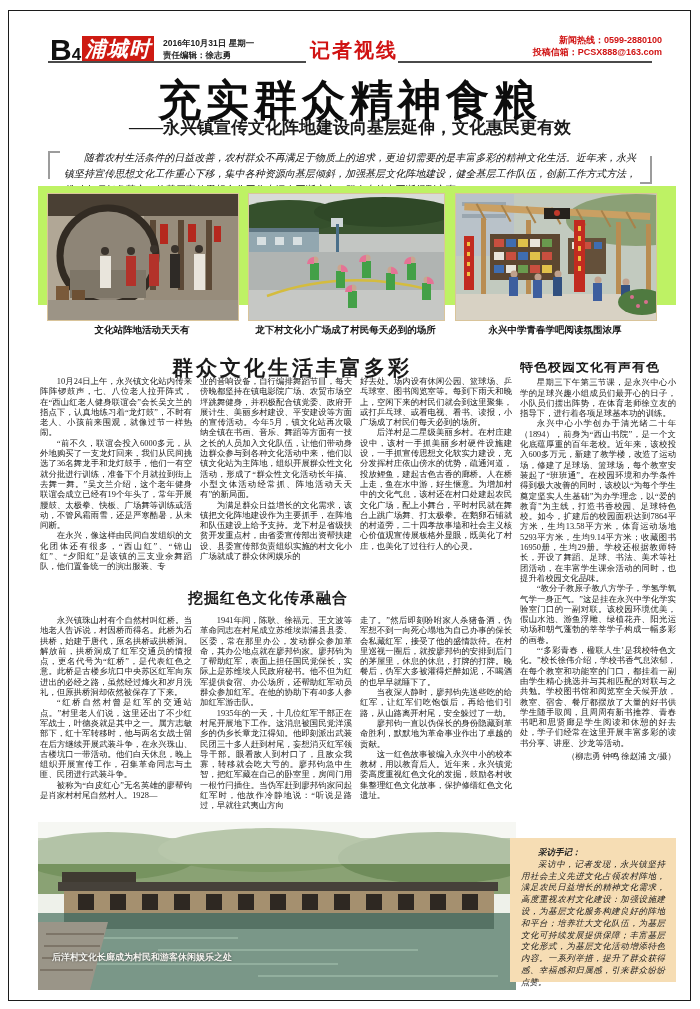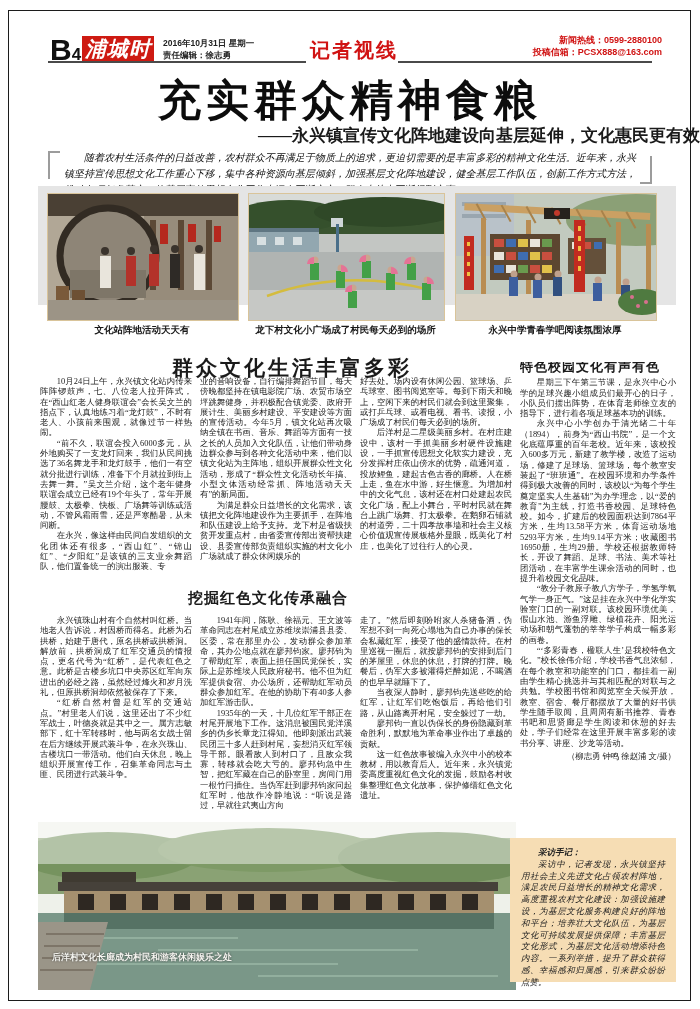--- a/index.html
+++ b/index.html
@@ -21,28 +21,28 @@
   .rule-left{left:48px;top:61px;width:258px;}
   .rule-right{left:398px;top:61px;width:254px;}
   .section-flag{left:308px;top:37px;width:92px;text-align:center;color:#d01212;
                 font-family:"Liberation Sans",sans-serif;font-weight:bold;font-size:20px;letter-spacing:2px;}
   .contact{left:470px;top:34px;width:192px;text-align:right;color:#d01212;
            font-family:"Liberation Sans",sans-serif;font-weight:bold;font-size:9px;line-height:12px;}
 
   
   .headline{left:0;top:72px;width:700px;text-align:center;font-family:"Liberation Sans",sans-serif;
             font-weight:bold;font-size:43px;letter-spacing:5px;color:#0c0c0c;}
-  .subtitle{left:0;top:124px;width:700px;text-align:right;font-size:17px;font-weight:bold;color:#1a1a1a;}
+  .subtitle{left:0;top:116px;width:700px;text-align:center;font-size:17px;font-weight:bold;color:#1a1a1a;}
   .intro{left:64px;top:150px;width:572px;font-size:10px;font-style:italic;line-height:16px;
          text-align:justify;text-indent:2em;color:#111;}
   .bracket-l{left:48px;top:151px;width:10px;height:26px;border-left:2px solid #9c9c9c;border-top:2px solid #9c9c9c;}
   .bracket-r{left:640px;top:156px;width:10px;height:26px;border-right:2px solid #9c9c9c;border-bottom:2px solid #9c9c9c;}
 
   
-  .strip{left:38px;top:186px;width:638px;height:119px;background:#e5e5e5;}
+  .strip{left:38px;top:186px;width:638px;height:119px;background:#bef264;}
   .tphoto{position:absolute;top:7px;}
   .tphoto svg{display:block;border:1px solid #d9c49a;}
   .tphoto .cap{margin-top:3px;text-align:center;font-family:"Liberation Sans",sans-serif;
                font-weight:bold;font-size:9.5px;color:#181818;}
   .ph1{left:9px;width:190px;} .ph2{left:210px;width:195px;} .ph3{left:417px;width:200px;}
 
   
   .sec-h1{left:40px;top:354px;width:476px;text-align:center;padding-left:28px;box-sizing:border-box;
           font-family:"Liberation Sans",sans-serif;font-weight:bold;font-size:21px;letter-spacing:3px;}
   .sec-h2{left:168px;top:589px;width:200px;text-align:center;
@@ -295,20 +295,21 @@
     <p>为满足群众日益增长的文化需求，该镇把文化阵地建设作为主要抓手，在阵地和队伍建设上给予支持。龙下村是省级扶贫开发重点村，由省委宣传部出资帮扶建设、县委宣传部负责组织实施的村文化小广场就成了群众休闲娱乐的</p>
   </div>
   <div class="abs colseg c3 bandA">
     <p class="cont">好去处。场内设有休闲公园、篮球场、乒乓球室、图书阅览室等。每到下雨天和晚上，空闲下来的村民们就会到这里聚集，或打乒乓球、或看电视、看书、读报，小广场成了村民们每天必到的场所。</p>
     <p>后洋村是二星级美丽乡村。在村庄建设中，该村一手抓美丽乡村硬件设施建设，一手抓宣传思想文化软实力建设，充分发挥村庄依山傍水的优势，疏通河道，投放鲤鱼，建起古色古香的廊桥。人在桥上走，鱼在水中游，好生惬意。为增加村中的文化气息，该村还在村口处建起农民文化广场，配上小舞台，平时村民就在舞台上跳广场舞、打太极拳。在鹅卵石铺就的村道旁，二十四孝故事墙和社会主义核心价值观宣传展板格外显眼，既美化了村庄，也美化了过往行人的心灵。</p>
   </div>
 
   <div class="abs colseg c1 bandB">
     <p>永兴镇珠山村有个自然村叫红桥。当地老人告诉说，村因桥而得名。此桥为石拱桥，始建于唐代，原名拱桥或拱桥洞。解放前，拱桥洞成了红军交通员的情报点，更名代号为“红桥”，是代表红色之意。此桥是古楼乡坑口中央苏区红军向东进出的必经之路，虽然经过烽火和岁月洗礼，但原拱桥洞却依然被保存了下来。</p>
     <p>“红桥自然村曾是红军的交通站点。”村里老人们说，这里还出了不少红军战士，叶德炎就是其中之一。属方志敏部下，红十军转移时，他与两名女战士留在后方继续开展武装斗争，在永兴珠山、古楼坑口一带活动。他们白天休息，晚上组织开展宣传工作，召集革命同志与土匪、民团进行武装斗争。</p>
+    <p>被称为“白皮红心”无名英雄的廖帮钧是肖家村村尾自然村人。1928—</p>
   </div>
   <div class="abs colseg c2 bandB">
     <p>1941年间，陈耿、徐福元、王文波等革命同志在村尾成立苏维埃崇浦县县委、区委，常在那里办公，发动群众参加革命，其办公地点就在廖邦钧家。廖邦钧为了帮助红军，表面上担任国民党保长，实际上是苏维埃人民政府秘书。他不但为红军提供食宿、办公场所，还帮助红军动员群众参加红军。在他的协助下有40多人参加红军游击队。</p>
     <p>1935年的一天，十几位红军干部正在村尾开展地下工作。这消息被国民党洋溪乡的伪乡长章龙江得知。他即刻派出武装民团三十多人赶到村尾，妄想消灭红军领导干部。眼看敌人到村口了，且敌众我寡，转移就会吃大亏的。廖邦钧急中生智，把红军藏在自己的卧室里，房间门用一根竹闩插住。当伪军赶到廖邦钧家问起红军时，他故作冷静地说：“听说是路过，早就往武夷山方向</p>
   </div>
   <div class="abs colseg c3 bandB">
     <p class="cont">走了。”然后即刻吩咐家人杀猪备酒，伪军想不到一向死心塌地为自己办事的保长会私藏红军，接受了他的盛情款待。在村里巡视一圈后，就按廖邦钧的安排到后门的茅屋里，休息的休息，打牌的打牌。晚餐后，伪军大多被灌得烂醉如泥，不喝酒的也早早就睡下了。</p>
     <p>当夜深人静时，廖邦钧先送些吃的给红军，让红军们吃饱饭后，再给他们引路，从山路离开村尾，安全躲过了一劫。</p>
     <p>廖邦钧一直以伪保长的身份隐藏到革命胜利，默默地为革命事业作出了卓越的贡献。</p>
     <p>这一红色故事被编入永兴中小的校本教材，用以教育后人。近年来，永兴镇党委高度重视红色文化的发掘，鼓励各村收集整理红色文化故事，保护修缮红色文化遗址。</p>

